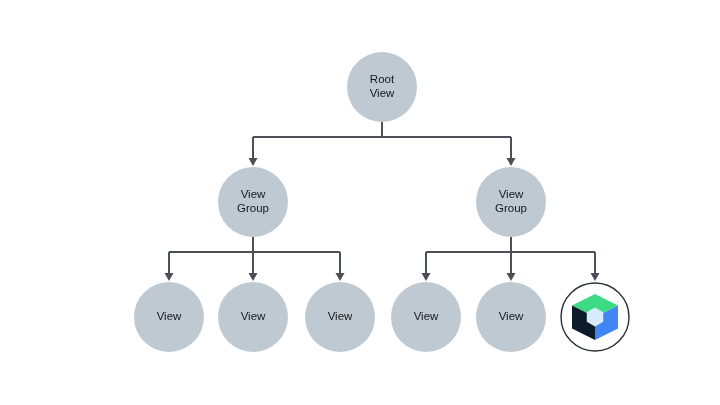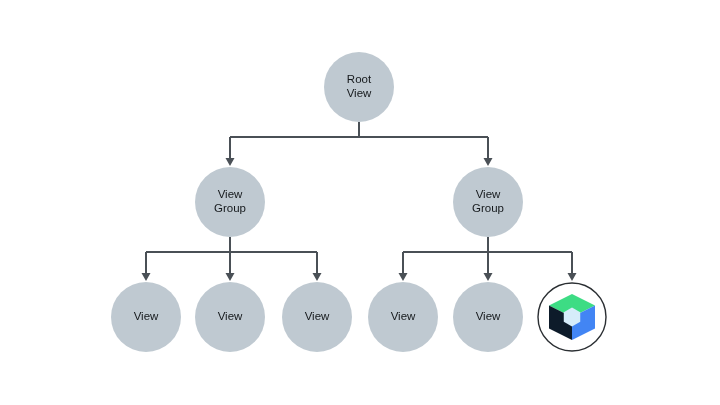--- a/index.html
+++ b/index.html
@@ -11,20 +11,21 @@
     width: 720px;
     height: 405px;
     overflow: hidden;
     font-family: "Liberation Sans", sans-serif;
   }
   #canvas {
     position: relative;
     width: 652px;
     height: 405px;
     background: #ffffff;
+    margin-left: 23px;
   }
   svg#tree {
     display: block;
     width: 720px;
     height: 405px;
   }
   .node-label {
     font-family: "Liberation Sans", sans-serif;
     font-size: 11.5px;
     fill: #15191c;

